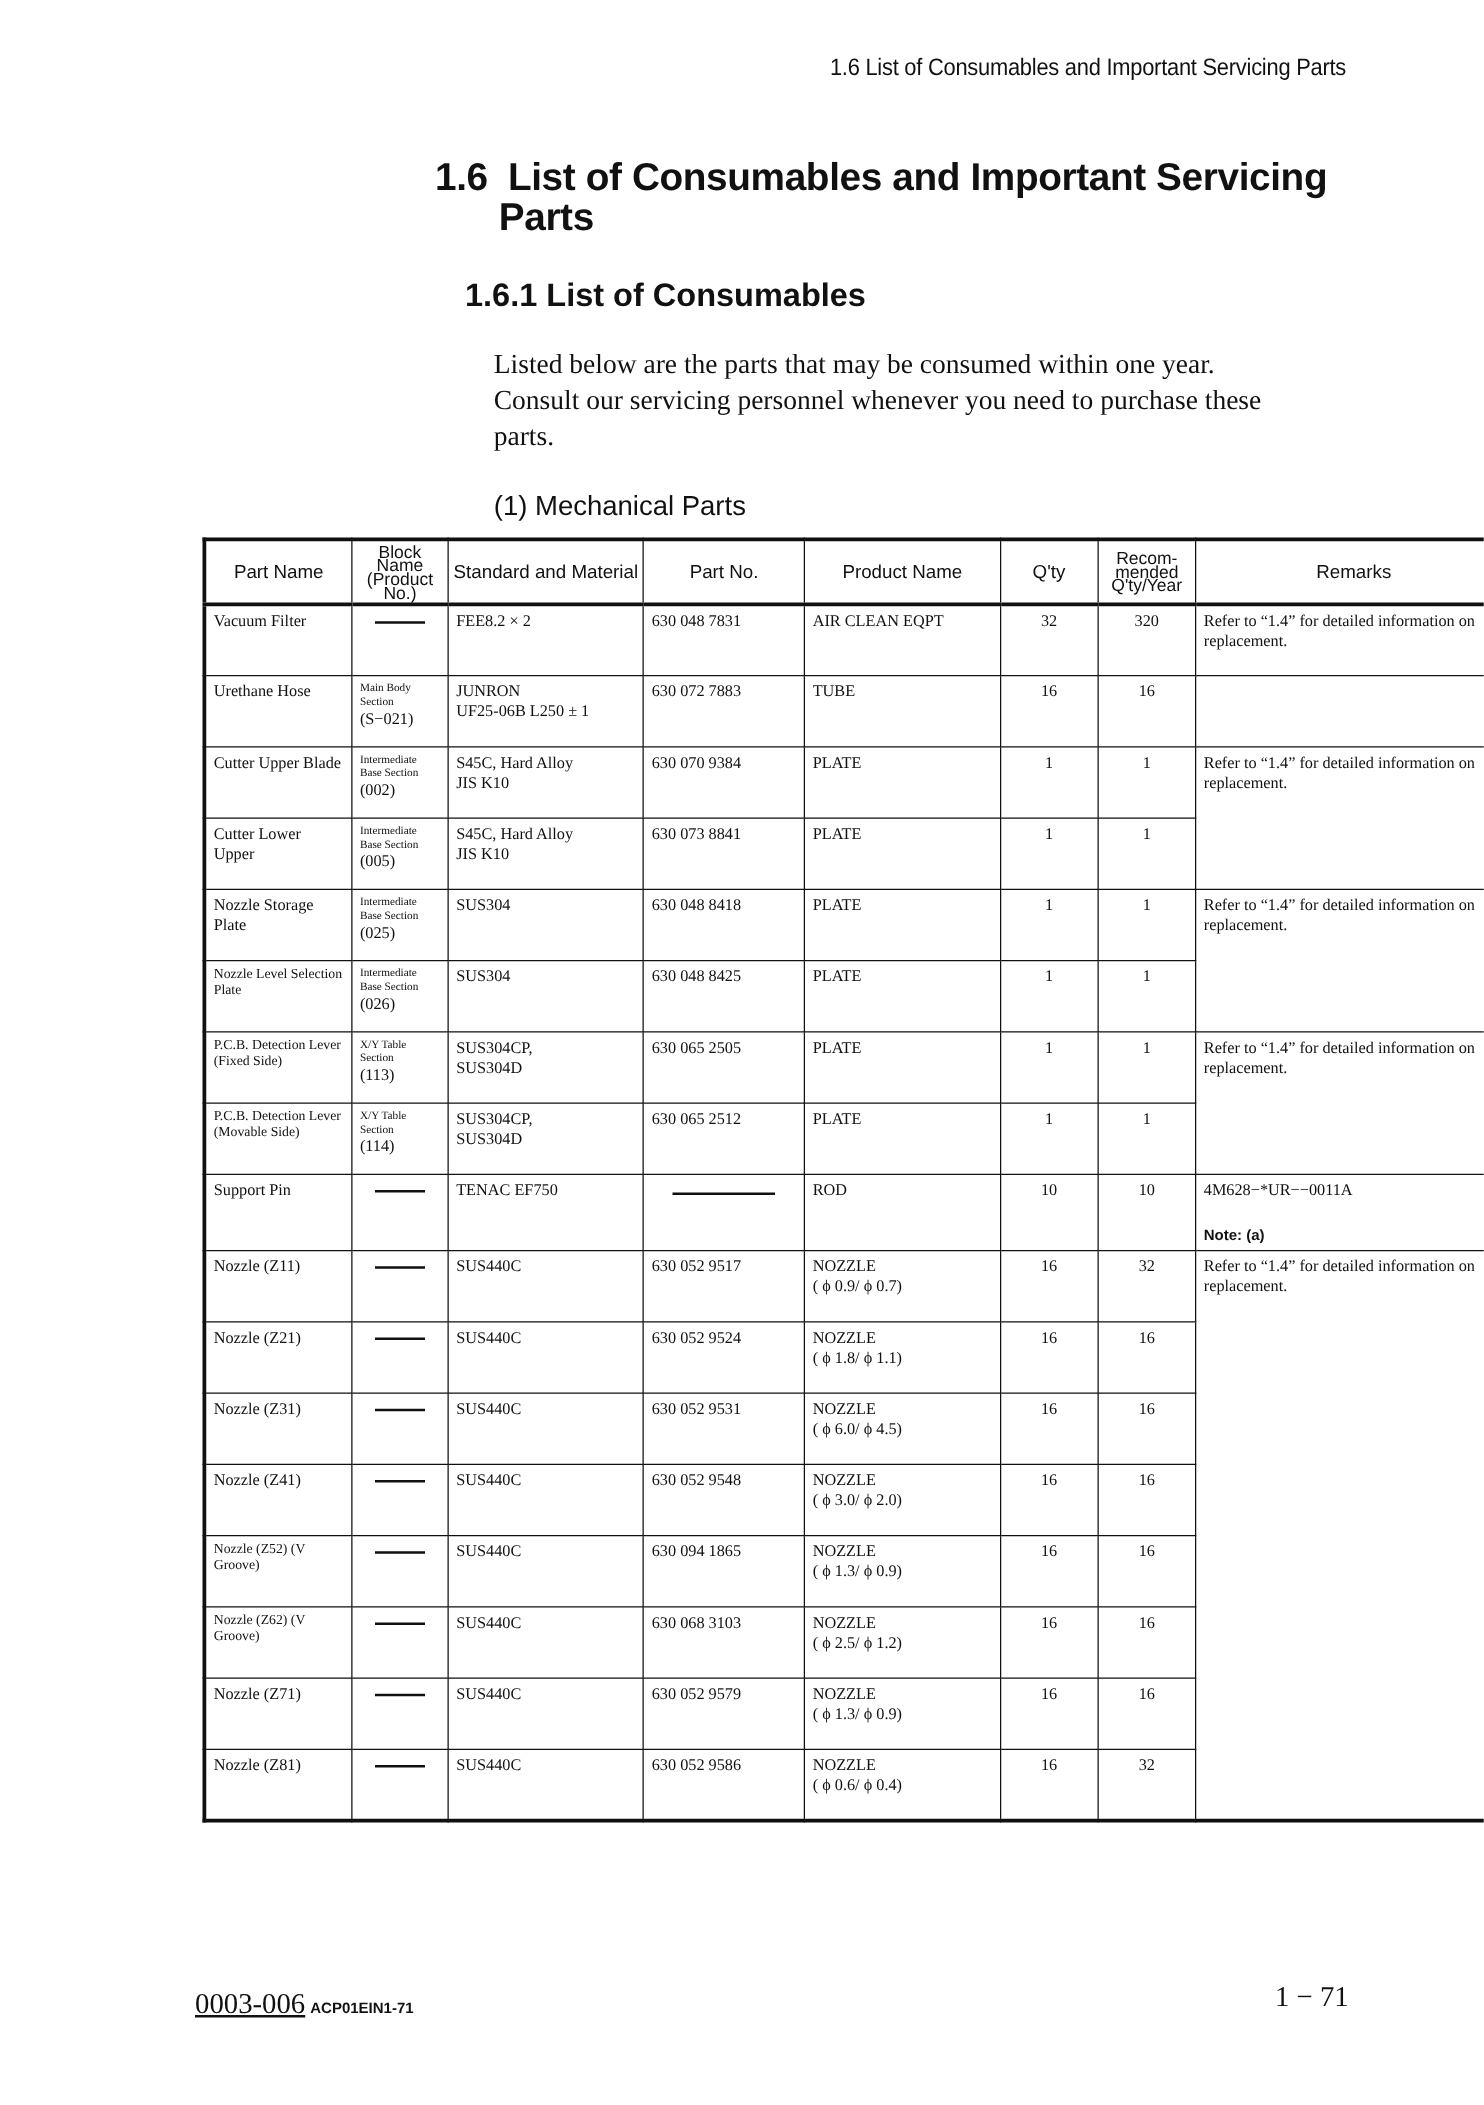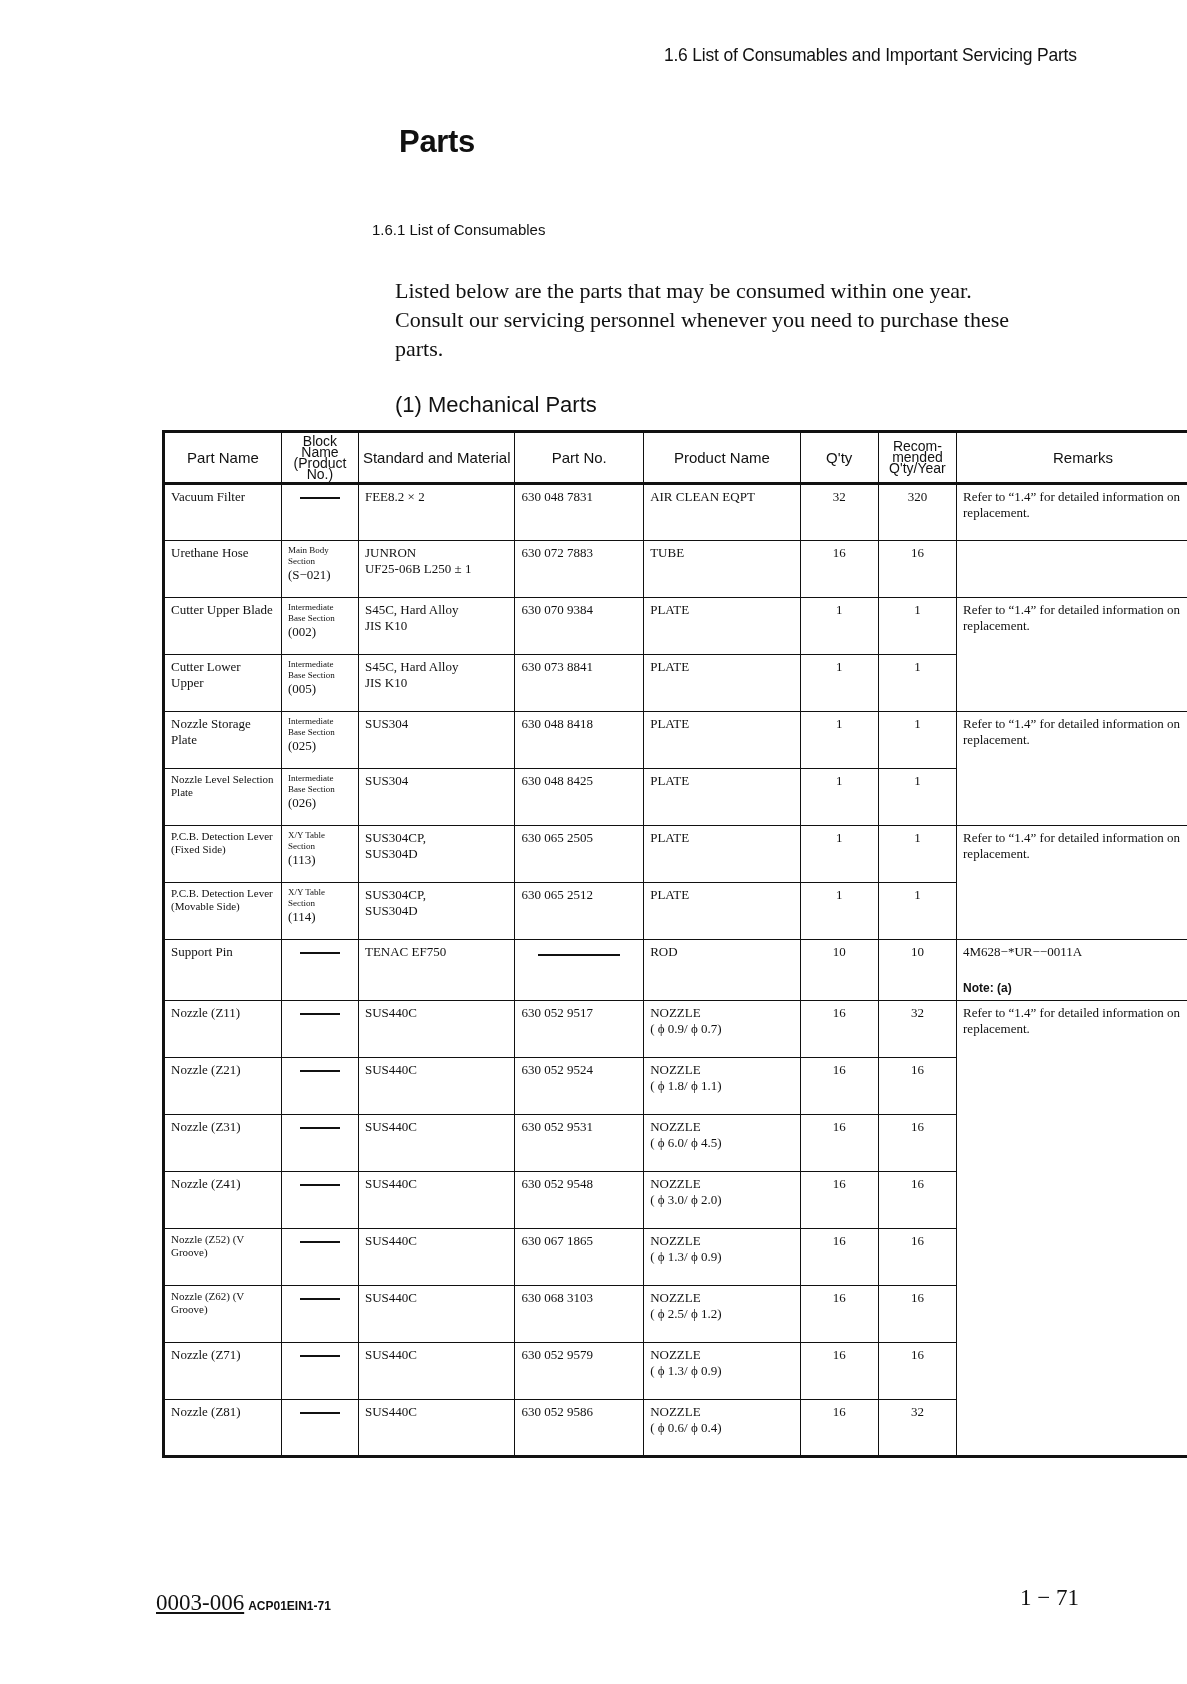--- a/index.html
+++ b/index.html
@@ -1,21 +1,21 @@
 <!DOCTYPE html>
 <html><head>
 <meta charset="utf-8">
 <style>
   html, body { margin: 0; padding: 0; background: #ffffff; }
   body { width: 1187px; height: 1684px; position: relative; overflow: hidden; color: #111; }
   .running-head { position: absolute; top: 44px; right: 110px; font-family: "Liberation Sans", sans-serif; font-size: 19px; transform: scaleX(0.92); transform-origin: right; letter-spacing: -0.2px; }
   .h1 { position: absolute; top: 126px; left: 348px; font-family: "Liberation Sans", sans-serif; font-weight: bold; font-size: 31px; line-height: 32px; letter-spacing: -0.3px; }
   .h1 .num { display: inline-block; width: 50px; }
   .h1 .cont { padding-left: 51px; }
-  .h2 { position: absolute; top: 221px; left: 372px; font-family: "Liberation Sans", sans-serif; font-weight: normal; font-size: 15px; }
+  .h2 { position: absolute; top: 221px; left: 372px; font-family: "Liberation Sans", sans-serif; font-weight: bold; font-size: 26px; }
   .intro { position: absolute; top: 276px; left: 395px; width: 700px; font-family: "Liberation Serif", serif; font-size: 22px; line-height: 29px; }
   .intro p { margin: 0; }
   .sub { position: absolute; top: 392px; left: 395px; font-family: "Liberation Sans", sans-serif; font-size: 22px; }
   table.parts { position: absolute; top: 430px; left: 162px; width: 1050px; border-collapse: collapse; border: 3px solid #111; table-layout: fixed; }
   table.parts th, table.parts td { border: 1.6px solid #111; vertical-align: top; padding: 4px 6px; font-family: "Liberation Serif", serif; font-size: 13px; line-height: 16px; }
   table.parts thead th { border-bottom: 3px solid #111; height: 45px; vertical-align: middle; text-align: center; font-family: "Liberation Sans", sans-serif; font-weight: normal; font-size: 15px; line-height: 17px; padding: 2px 3px; }
   table.parts thead th.small { font-size: 14px; line-height: 11px; }
   table.parts tbody tr { height: 57px; }
   td.name { font-size: 13px; }
   td.name.small { font-size: 11px; line-height: 13px; }
@@ -32,20 +32,21 @@
   .footer-left .doc { font-size: 23px; text-decoration: underline; margin-left: 44px; }
   .footer-left .code { font-family: "Liberation Sans", sans-serif; font-size: 12px; font-weight: bold; margin-left: 4px; }
   .footer-right { position: absolute; top: 1585px; right: 108px; font-family: "Liberation Serif", serif; font-size: 23px; }
 </style>
 </head>
 <body>
 
 <div class="running-head">1.6 List of Consumables and Important Servicing Parts</div>
 
 <div class="h1">
+  <div><span class="num">1.6</span> <span>List of Consumables and Important Servicing</span></div>
   <div class="cont">Parts</div>
 </div>
 
 <div class="h2">1.6.1 List of Consumables</div>
 
 <div class="intro">
   <p>Listed below are the parts that may be consumed within one year.</p>
   <p>Consult our servicing personnel whenever you need to purchase these</p>
   <p>parts.</p>
 </div>
@@ -325,21 +326,21 @@
       </tr>
       <tr>
       <td class="name small">Nozzle (Z52) (V Groove)</td>
       <td class="block">
           <span class="dash"></span>
         </td>
       <td>
           <div>SUS440C</div>
           <div></div>
         </td>
-      <td class="partno"><span>630 067 1865</span></td>
+      <td class="partno"><span>630 094 1865</span></td>
       <td>
           <div>NOZZLE</div>
           <div>( ϕ 1.3/ ϕ 0.9)</div>
         </td>
       <td class="qty">16</td>
       <td class="qty">16</td>
       </tr>
       <tr>
       <td class="name small">Nozzle (Z62) (V Groove)</td>
       <td class="block">

